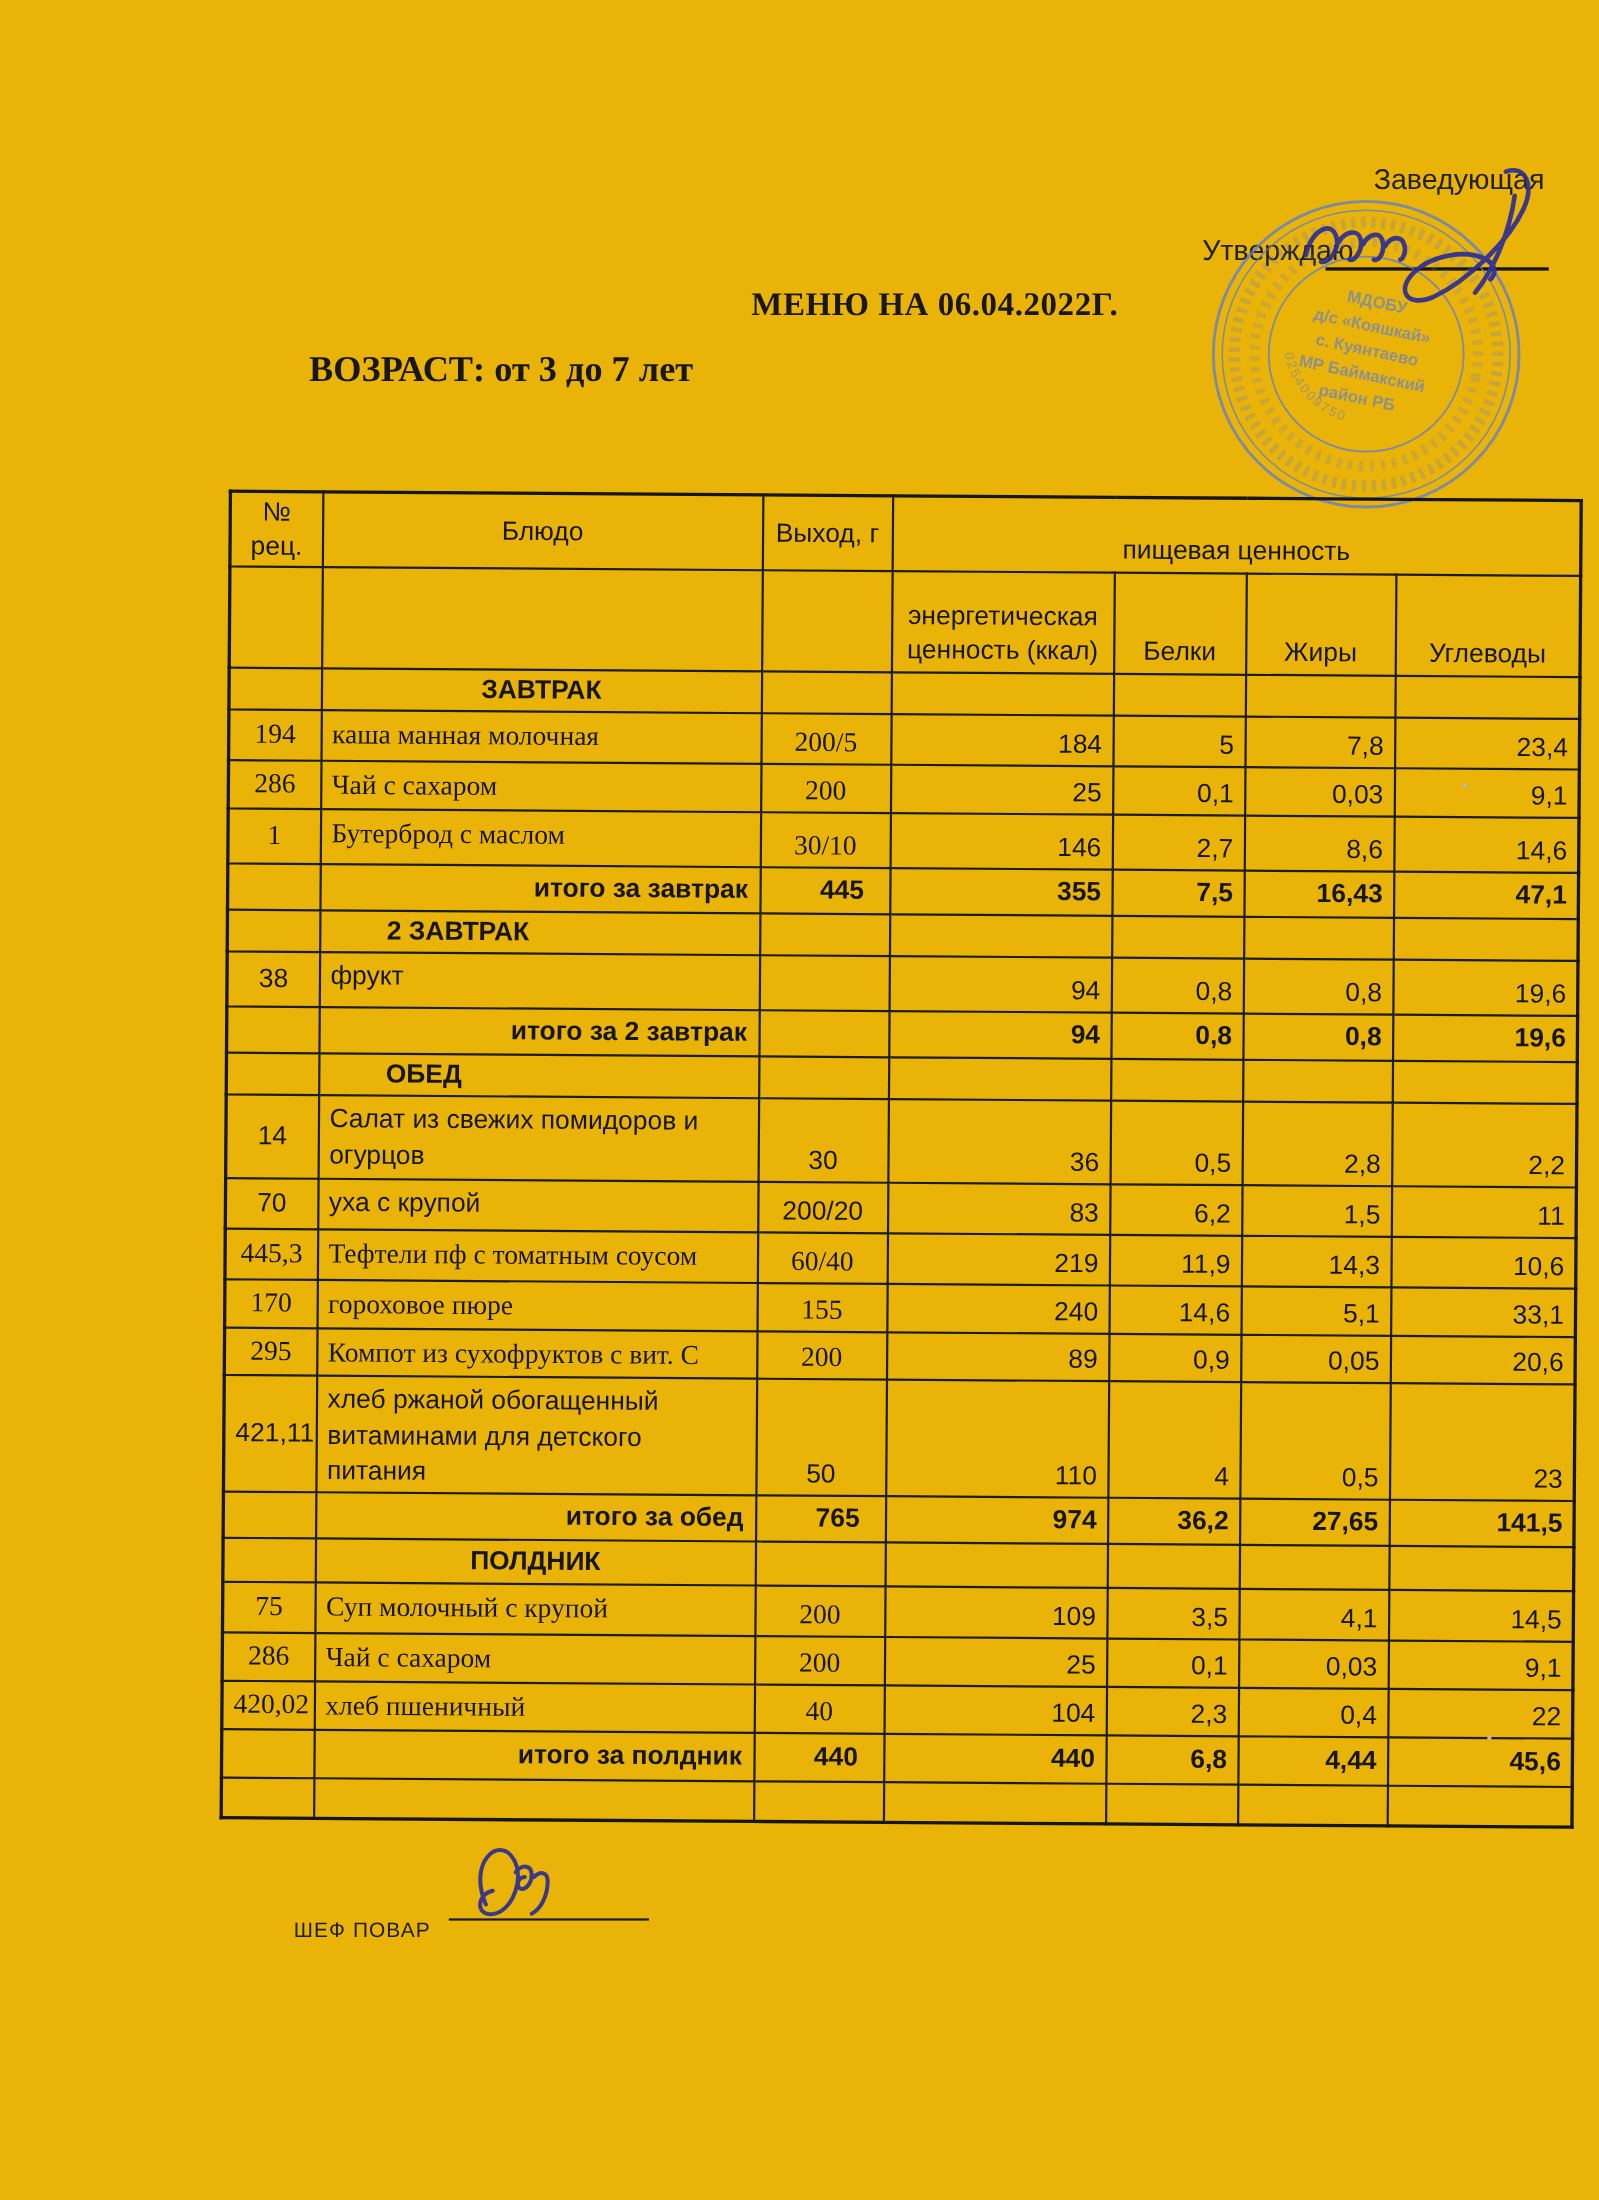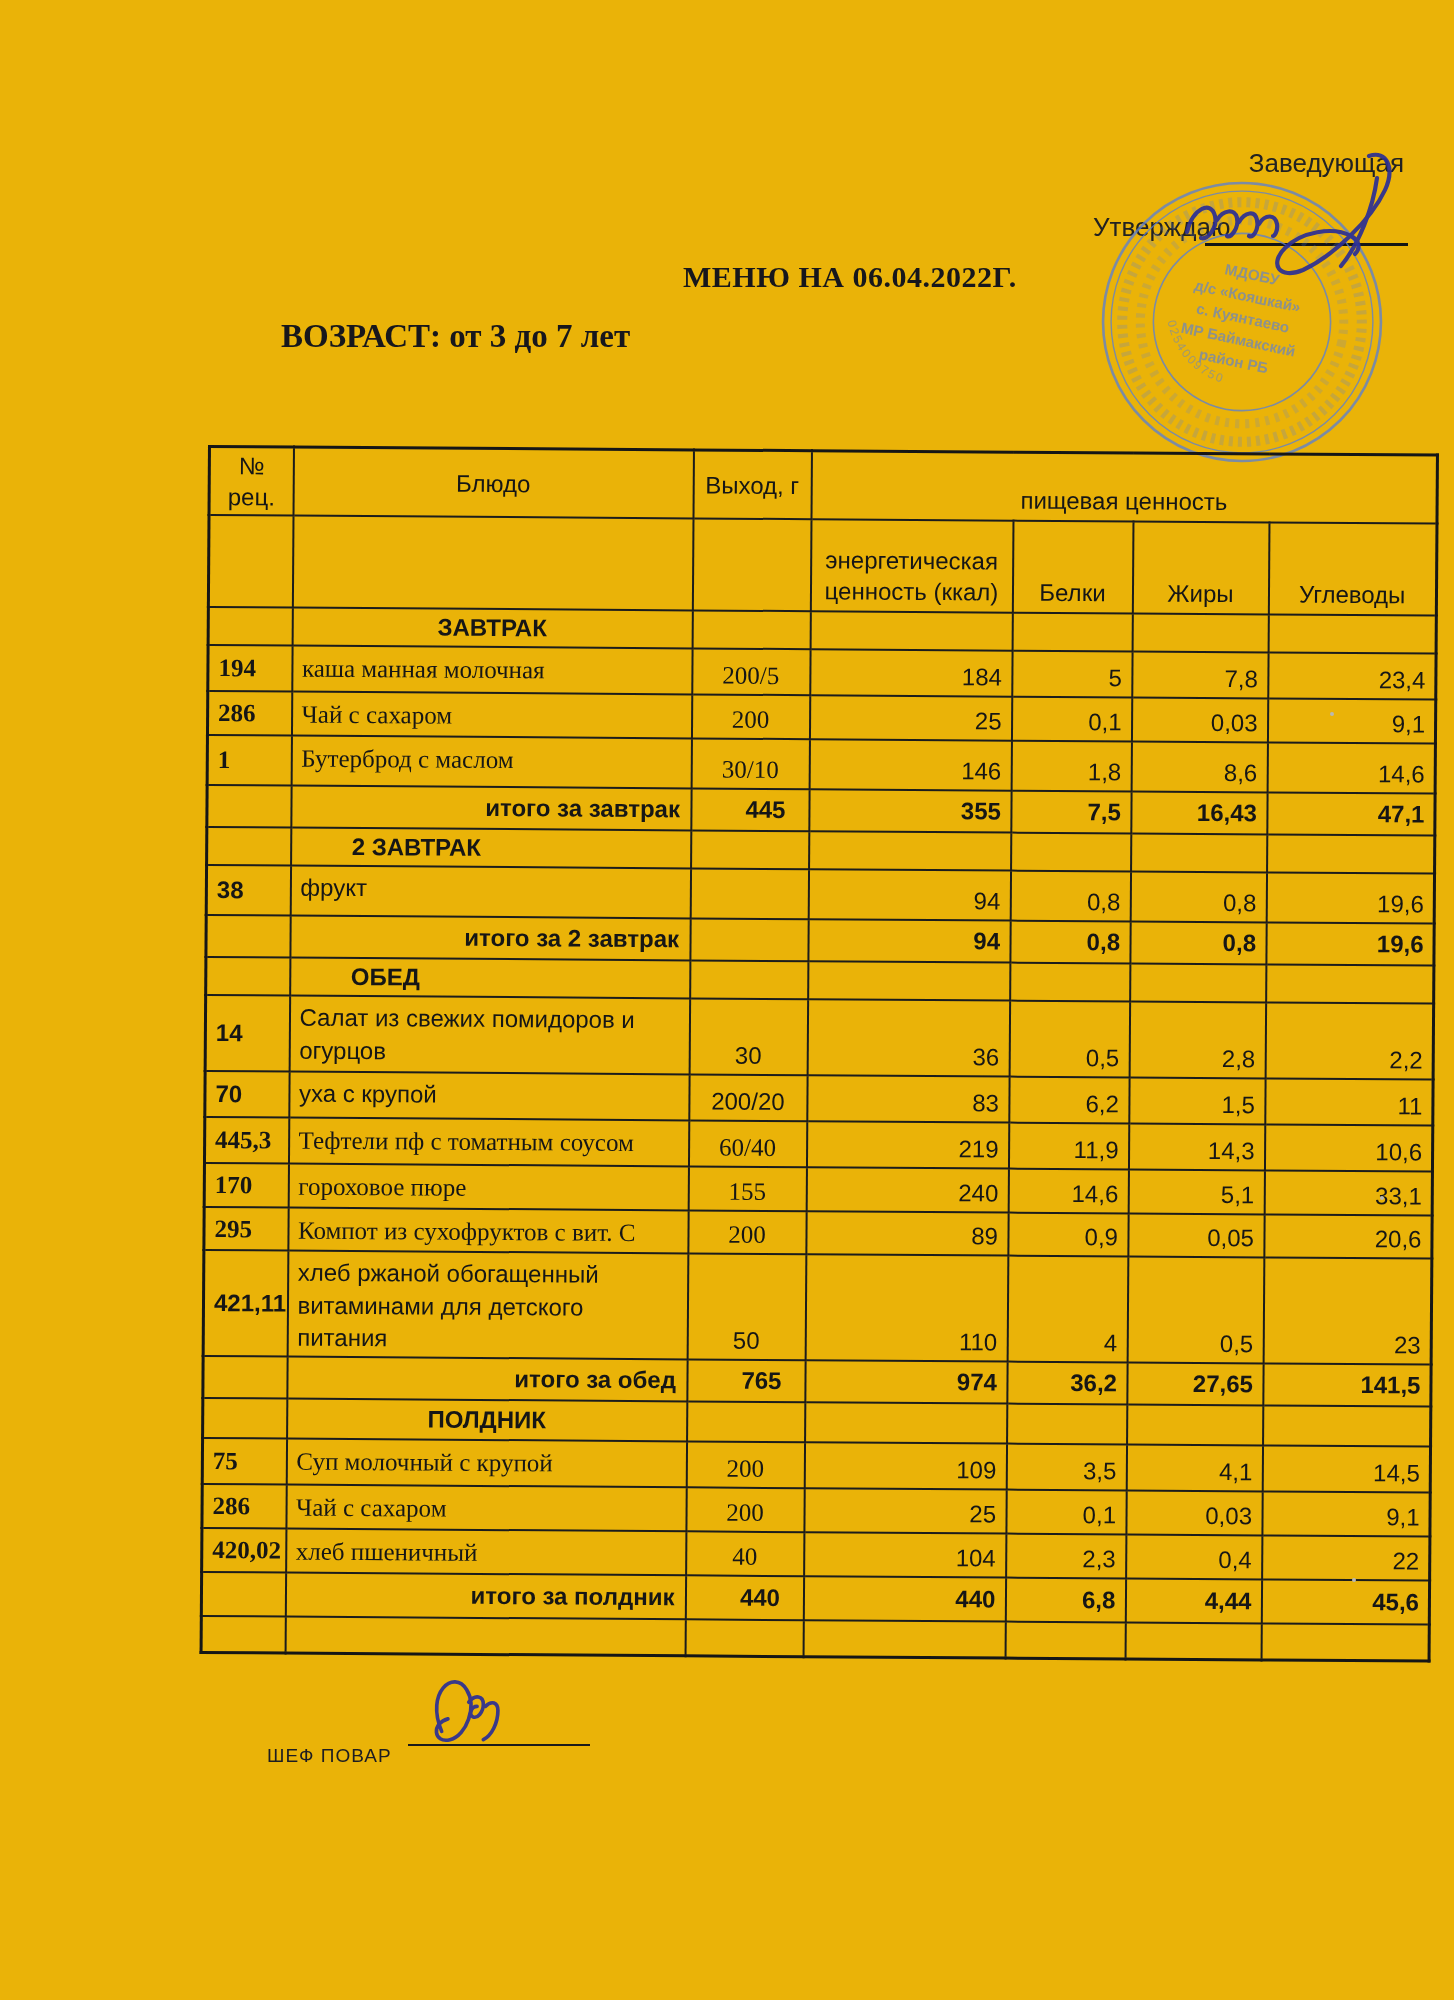--- a/index.html
+++ b/index.html
@@ -58,21 +58,21 @@
   .hcell{font-family:"Liberation Sans",sans-serif;font-weight:700;text-align:center;vertical-align:middle;line-height:1.3;}
   .hcell.bottom{vertical-align:bottom;padding-bottom:4px;}
   
   tr.sec td{vertical-align:middle;}
   tr.sec .c-dish{font-family:"Liberation Sans",sans-serif;font-weight:700;text-align:center;}
   tr.sec .c-dish.al-left{text-align:left;padding-left:60px;}
   tr.tot td{font-family:"Liberation Sans",sans-serif;font-weight:700;vertical-align:middle;}
   tr.tot .c-dish{text-align:right;padding-right:10px;}
   tr.tot .c-out{text-align:center;padding-left:40px;}
   tr.tot .c-val{text-align:right;}
-  tr.item .c-num{text-align:left;vertical-align:middle;padding-right:9px;font-weight:bold;}
+  tr.item .c-num{text-align:center;vertical-align:middle;padding-right:9px;}
   tr.item .c-dish{text-align:left;vertical-align:top;padding-top:5px;line-height:1.35;}
   tr.item .c-out{text-align:center;vertical-align:bottom;padding-bottom:4px;}
   tr.item .c-val{text-align:right;vertical-align:bottom;padding-bottom:4px;font-family:"Liberation Sans",sans-serif;}
   tr.f-serif .c-num,tr.f-serif .c-dish,tr.f-serif .c-out{font-family:"Liberation Serif",serif;font-size:25px;}
   tr.f-sans .c-num,tr.f-sans .c-dish,tr.f-sans .c-out{font-family:"Liberation Sans",sans-serif;}
   
   .chef-label{
     position:absolute;top:1712px;left:267px;
     font-family:Liberation Sans, sans-serif;font-size:19px;letter-spacing:1px;color:#1d1d22;margin-top:33px;
   }
@@ -185,21 +185,21 @@
           <td class="c-val">25</td>
           <td class="c-val">0,1</td>
           <td class="c-val">0,03</td>
           <td class="c-val">9,1</td>
         </tr>
         <tr class="item f-serif" style="height: 50px;">
           <td class="c-num">1</td>
           <td class="c-dish">Бутерброд с маслом</td>
           <td class="c-out">30/10</td>
           <td class="c-val">146</td>
-          <td class="c-val">1,8</td>
+          <td class="c-val">2,7</td>
           <td class="c-val">8,6</td>
           <td class="c-val">14,6</td>
         </tr>
         <tr class="tot" style="height: 42px;">
           <td class="c-num"></td>
           <td class="c-dish">итого за завтрак</td>
           <td class="c-out">445</td>
           <td class="c-val">355</td>
           <td class="c-val">7,5</td>
           <td class="c-val">16,43</td>

